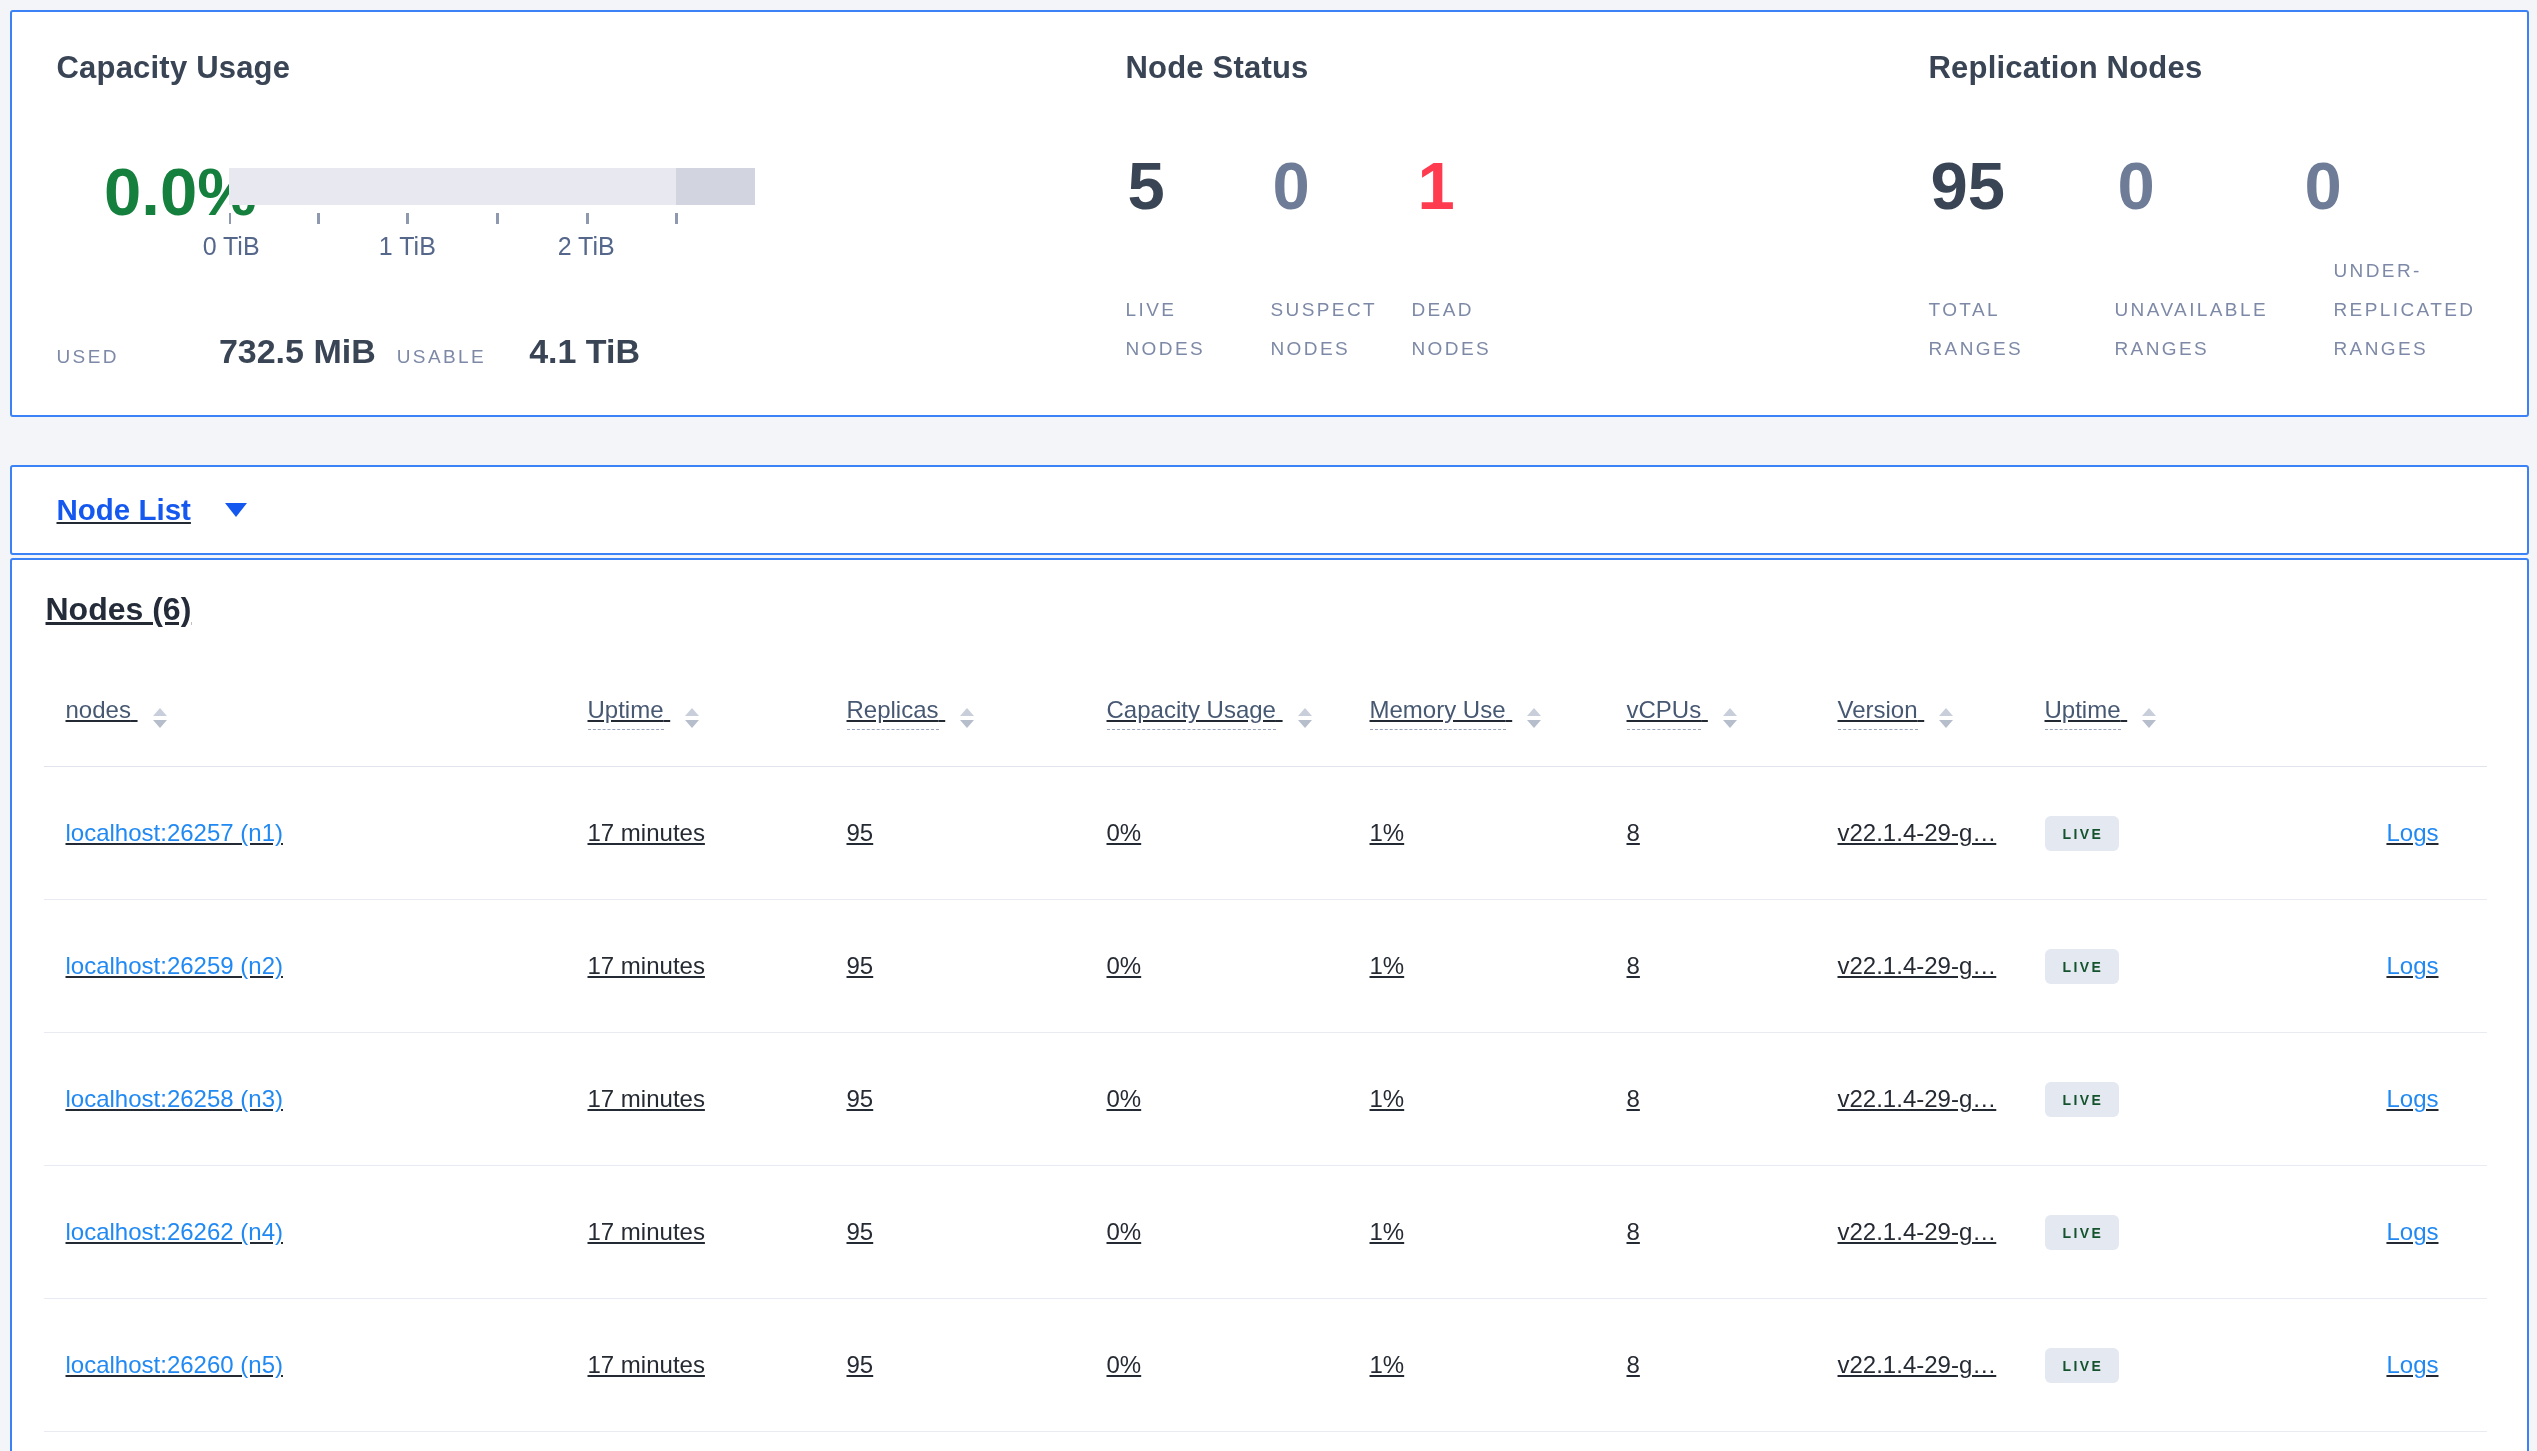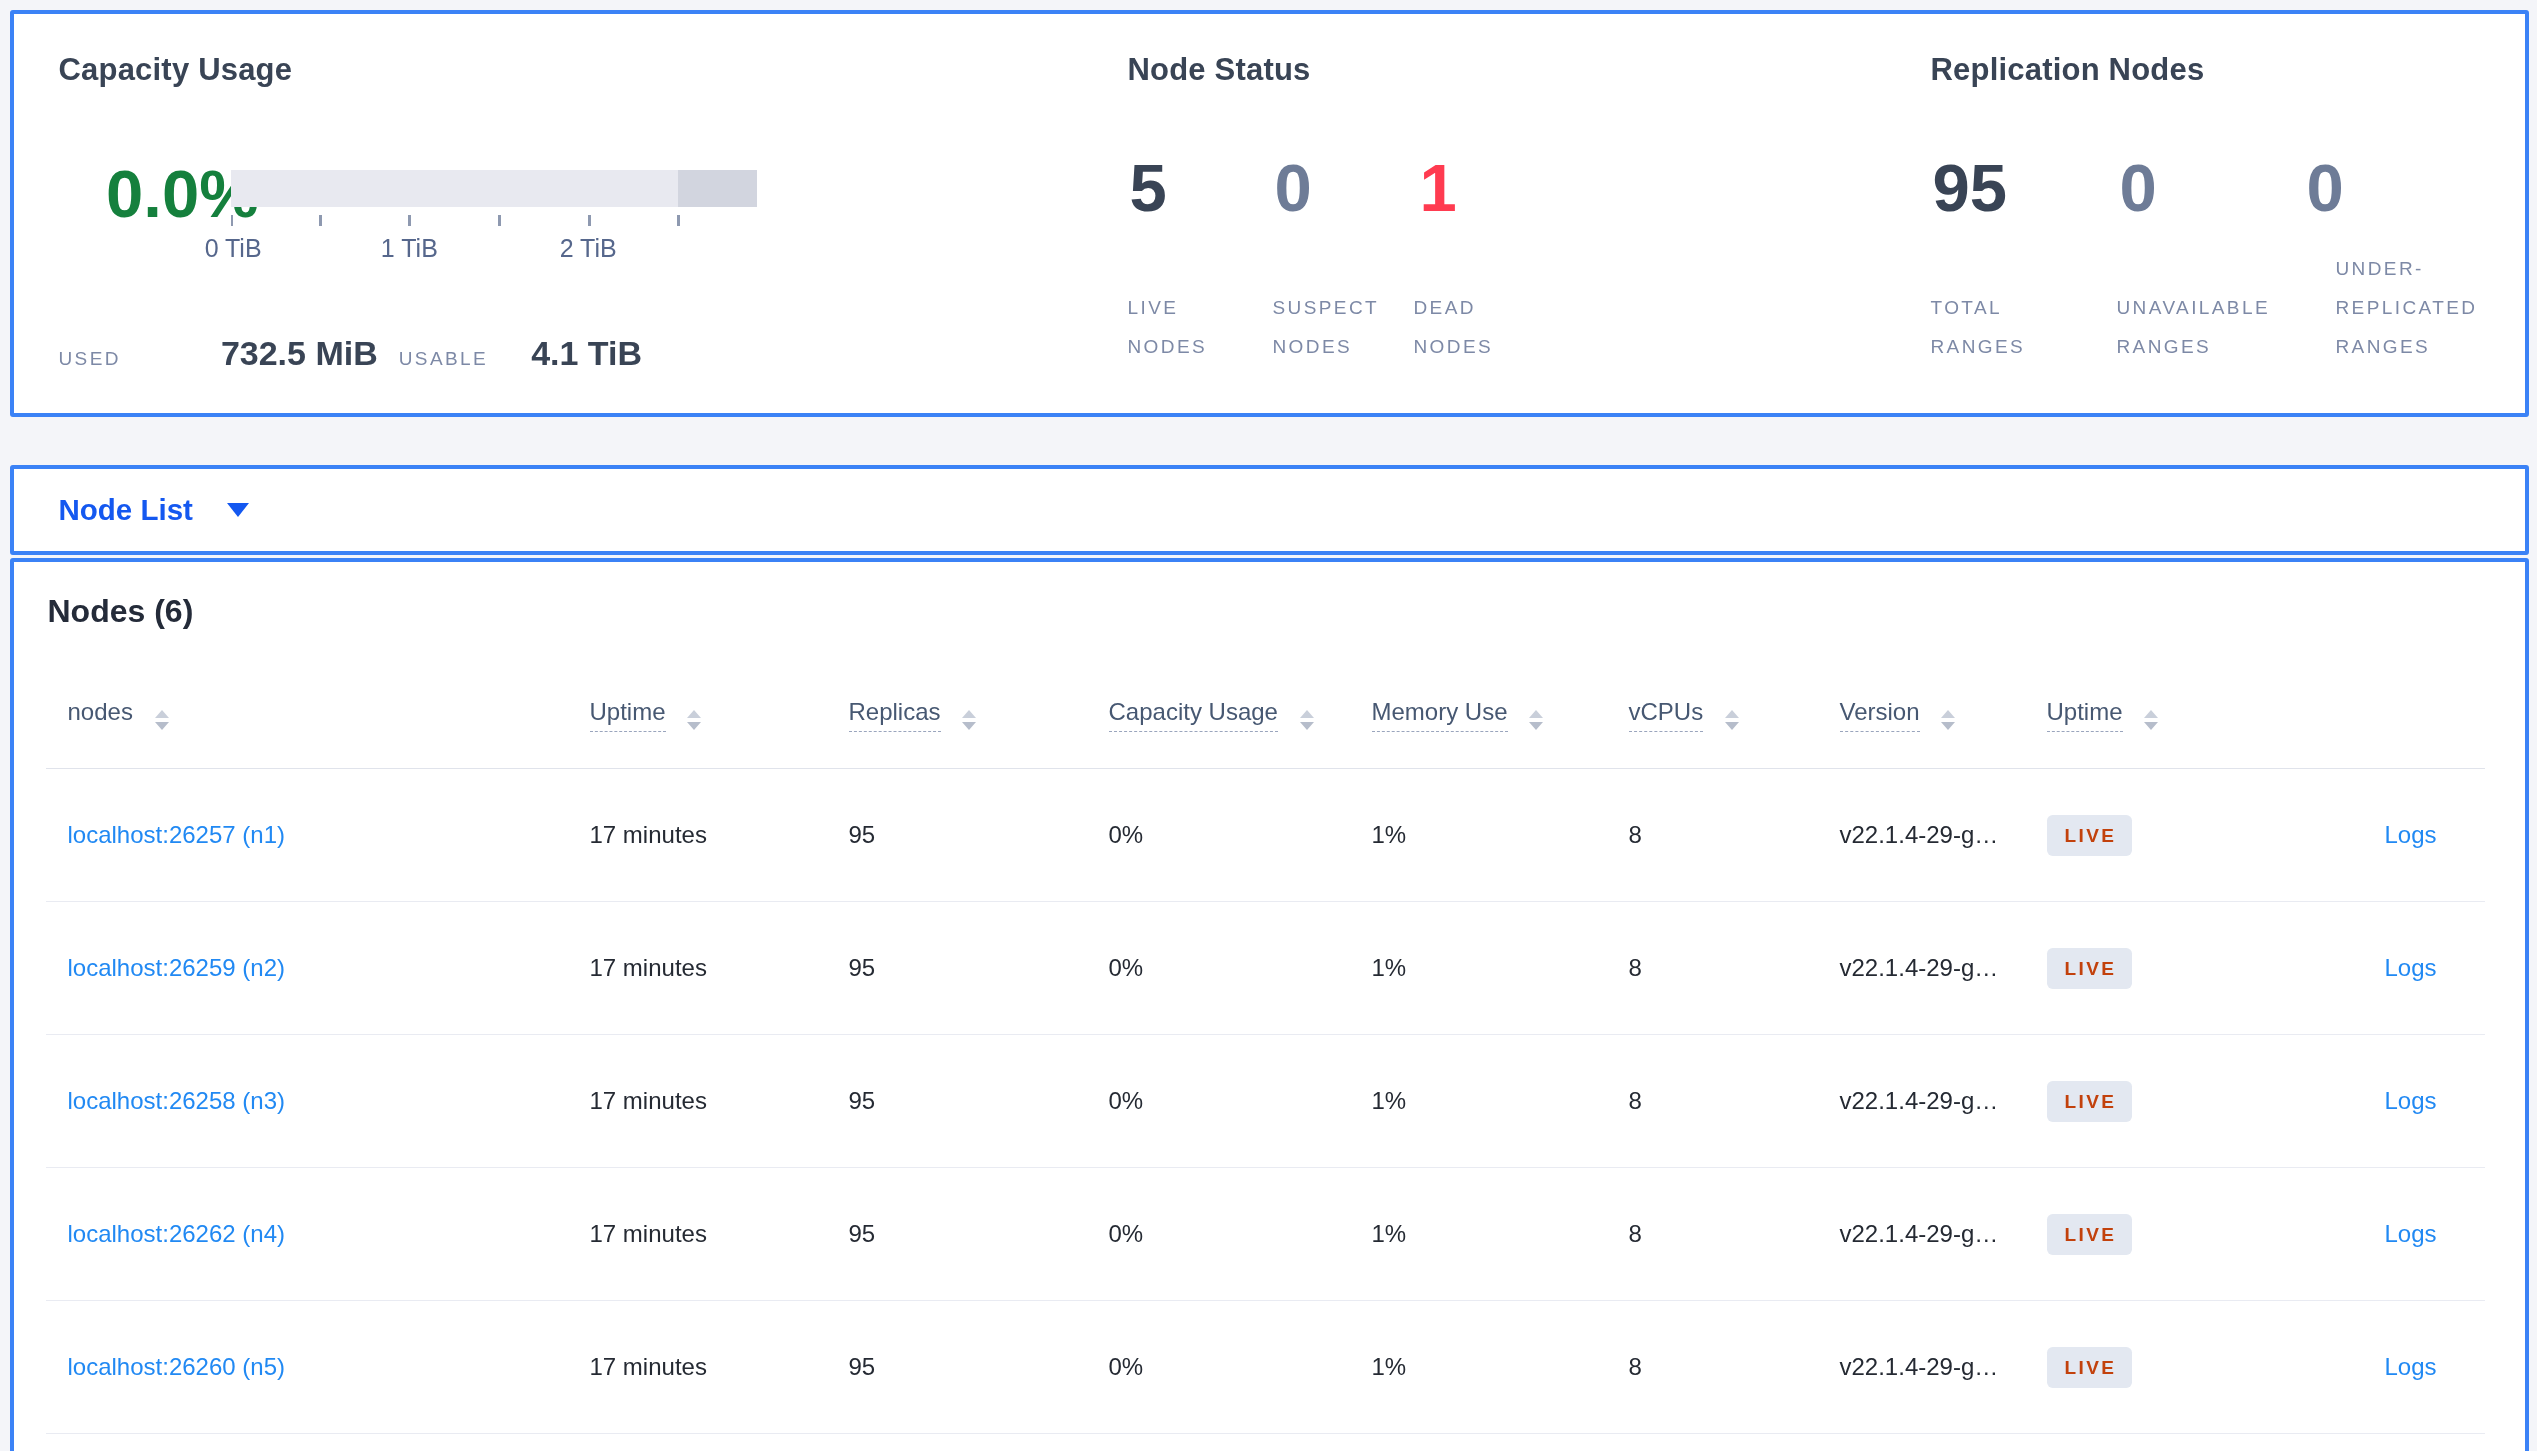--- a/index.html
+++ b/index.html
@@ -5,23 +5,24 @@
   * { margin:0; padding:0; box-sizing:border-box; }
   html,body { width:2538px; height:1452px; overflow:hidden; }
   body {
     background:#f4f5f9;
     font-family:"Liberation Sans", sans-serif;
     color:#242a33;
     -webkit-font-smoothing:antialiased;
   }
   .card {
     background:#ffffff;
-    border:4px solid #3b82f6;
+    border:2px solid #3b82f6;
     border-radius:2.9px;
     margin:0 9.5px;
+    text-decoration:underline;
   }
 
   
   .top-card { margin-top:9.5px; height:407px; position:relative; }
   .sec { position:absolute; top:0; height:100%; }
   .sec-capacity    { left:45px;  width:1010px; }
   .sec-nodestatus  { left:1114px; width:743px; }
   .sec-replication { left:1917px; width:600px; }
   .sec-title { position:absolute; top:38px; left:0; font-size:31px; font-weight:700; color:#394455; letter-spacing:0.2px; }
 
@@ -70,22 +71,22 @@
   .th-label.u { border-bottom:1.9px dashed #9aa5bd; padding-bottom:6.7px; }
   .sort { display:inline-flex; flex-direction:column; margin-left:15.2px; vertical-align:1.9px; }
   .sort i { display:block; width:0; height:0; border-left:7.6px solid transparent; border-right:7.6px solid transparent; }
   .sort .up   { border-bottom:8.6px solid #c9cfda; margin-bottom:3.8px; }
   .sort .down { border-top:8.6px solid #b6bdcb; }
   .trow { height:133px; border-bottom:1px solid #e9ebf2; font-size:24px; color:#252a33; }
   .cell-node { padding-left:22px; }
   a.node-link, a.logs-link { color:#2189f3; text-decoration:none; cursor:pointer; }
   .cell-logs { text-align:right; padding-right:48px; }
   .badge {
-    display:inline-block; background:#e3e8f1; color:#c2410c;
-    font-size:19px; font-weight:700; letter-spacing:2.4px;
+    display:inline-block; background:#e3e8f1; color:#14532d;
+    font-size:14px; font-weight:700; letter-spacing:2.4px;
     padding:11.4px 16px 10.5px 18px; border-radius:5.7px; line-height:1;
   }
 </style>
 </head>
 <body>
 
 <div class="card top-card">
 
   <div class="sec sec-capacity">
     <div class="sec-title">Capacity Usage</div>

